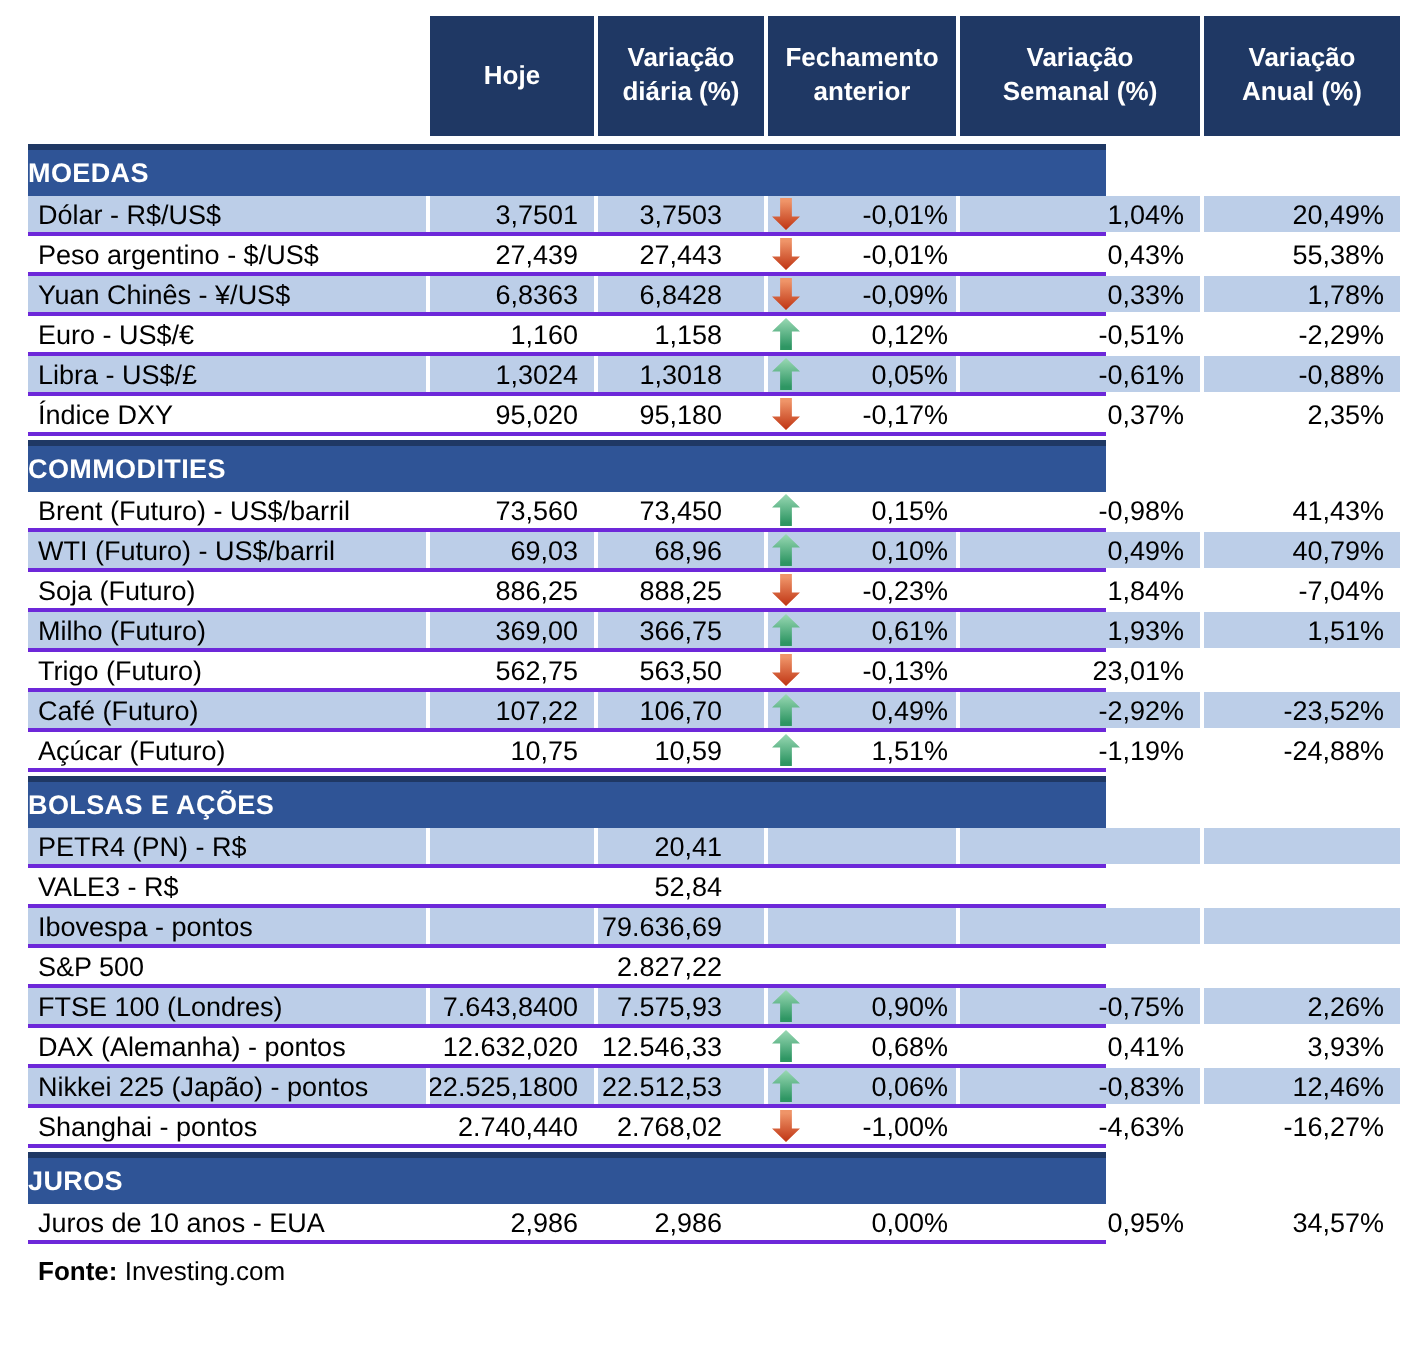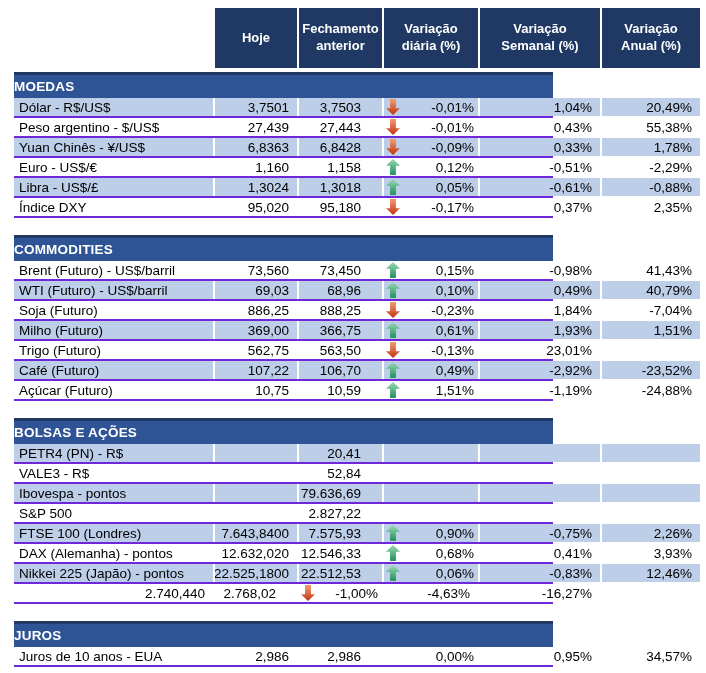--- a/index.html
+++ b/index.html
@@ -28,21 +28,21 @@
   
   .header-row{height:60px;}
   .hcell{
     background:var(--header-bg);color:var(--header-text);
     font-weight:bold;font-size:13px;line-height:1.3;
     display:flex;align-items:center;justify-content:center;
     text-align:center;border-left:2px solid #fff;padding:2px 5px;
   }
   .hcell.empty{background:transparent;border-left:none;}
   
-  .section{margin-top:17px;}
+  .section{margin-top:2px;}
   .section.first{margin-top:4px;}
   .section-bar{
     height:26px;border-top:3px solid var(--header-bg);
     background:var(--bar-bg);color:var(--header-text);
     font-weight:bold;font-size:13.5px;letter-spacing:.2px;
     display:flex;align-items:center;
   }
   
   .data-row{height:20px;border-bottom:2px solid #6d28d9;}
   .cell{
@@ -71,22 +71,22 @@
   .footer b{font-weight:bold;}
 </style>
 </head>
 <body>
 
 <div class="wrap">
 
   <div class="grid-row header-row">
     <div class="hcell empty"></div>
     <div class="hcell">Hoje</div>
+    <div class="hcell">Variação diária (%)</div>
     <div class="hcell">Fechamento anterior</div>
-    <div class="hcell">Variação diária (%)</div>
     <div class="hcell">Variação Semanal (%)</div>
     <div class="hcell">Variação Anual (%)</div>
   </div>
 
   <div id="sections">
       <div class="section first">
         <div class="section-bar">MOEDAS</div>
   <div class="grid-row data-row shaded">
     <div class="cell label">Dólar - R$/US$</div>
     <div class="cell num">3,7501</div>
@@ -325,20 +325,21 @@
     <div class="cell num fech">22.512,53</div>
     <div class="cell diaria">
       <span class="arrow up"></span>
       <span class="dval">0,06%</span>
     </div>
     <div class="cell num">-0,83%</div>
     <div class="cell num">12,46%</div>
   </div>
 
   <div class="grid-row data-row">
+    <div class="cell label">Shanghai - pontos</div>
     <div class="cell num">2.740,440</div>
     <div class="cell num fech">2.768,02</div>
     <div class="cell diaria">
       <span class="arrow down"></span>
       <span class="dval">-1,00%</span>
     </div>
     <div class="cell num">-4,63%</div>
     <div class="cell num">-16,27%</div>
   </div>
 </div>

